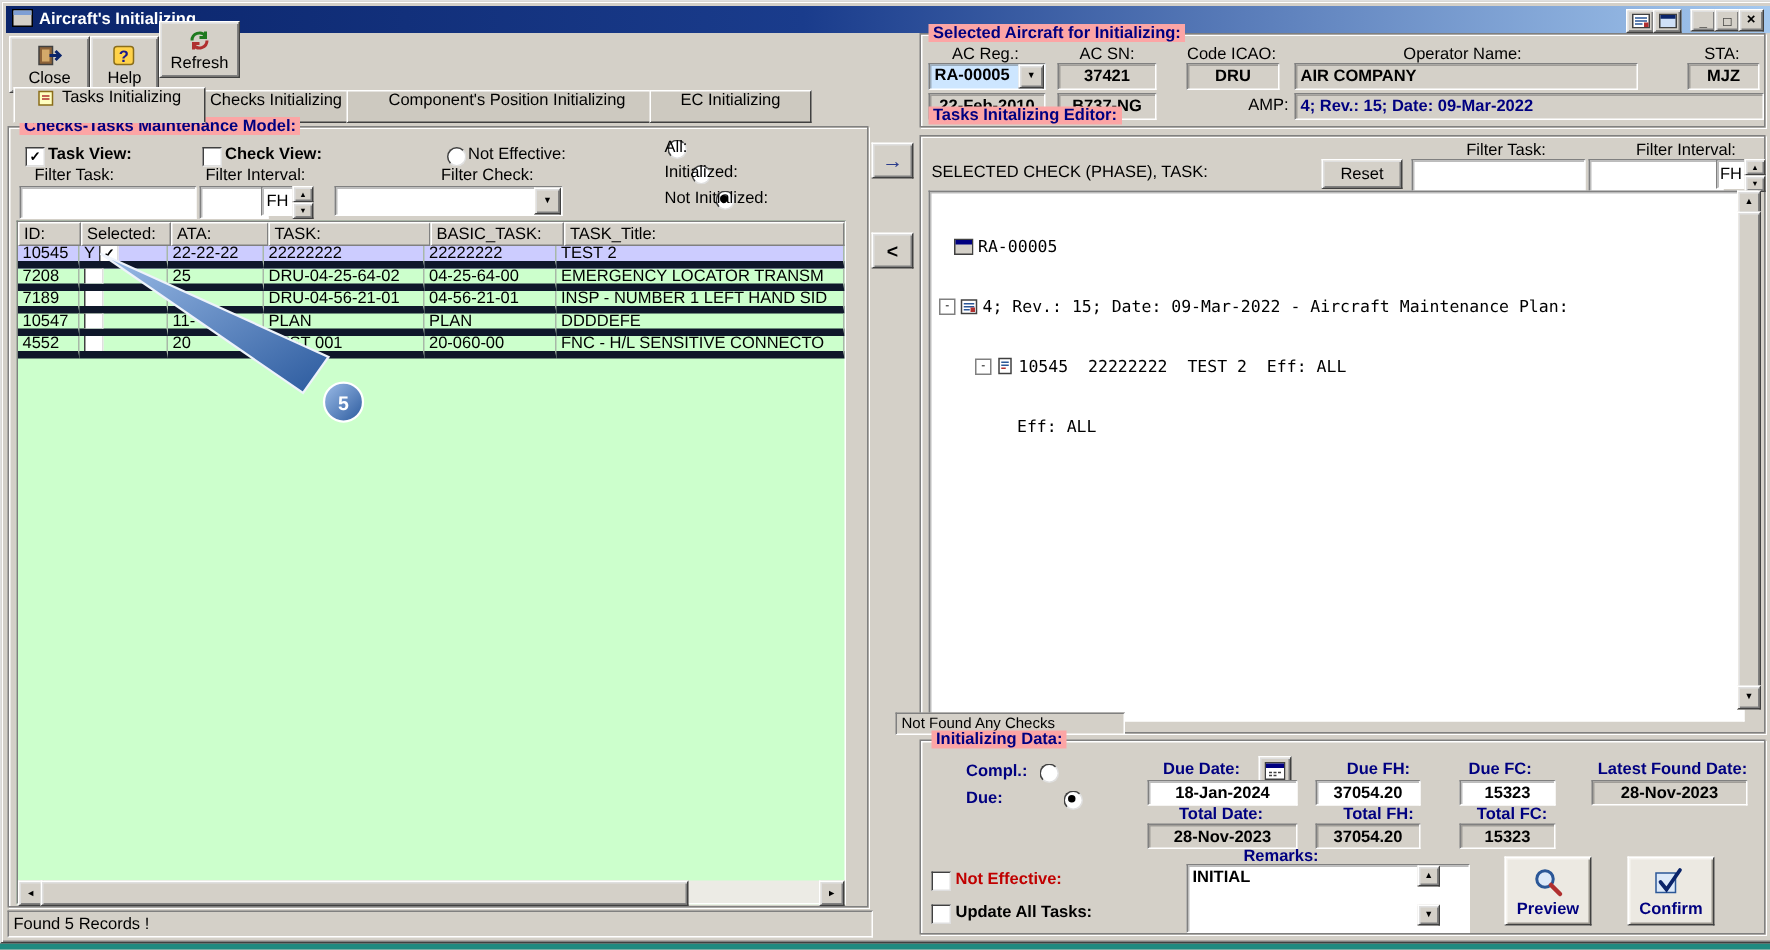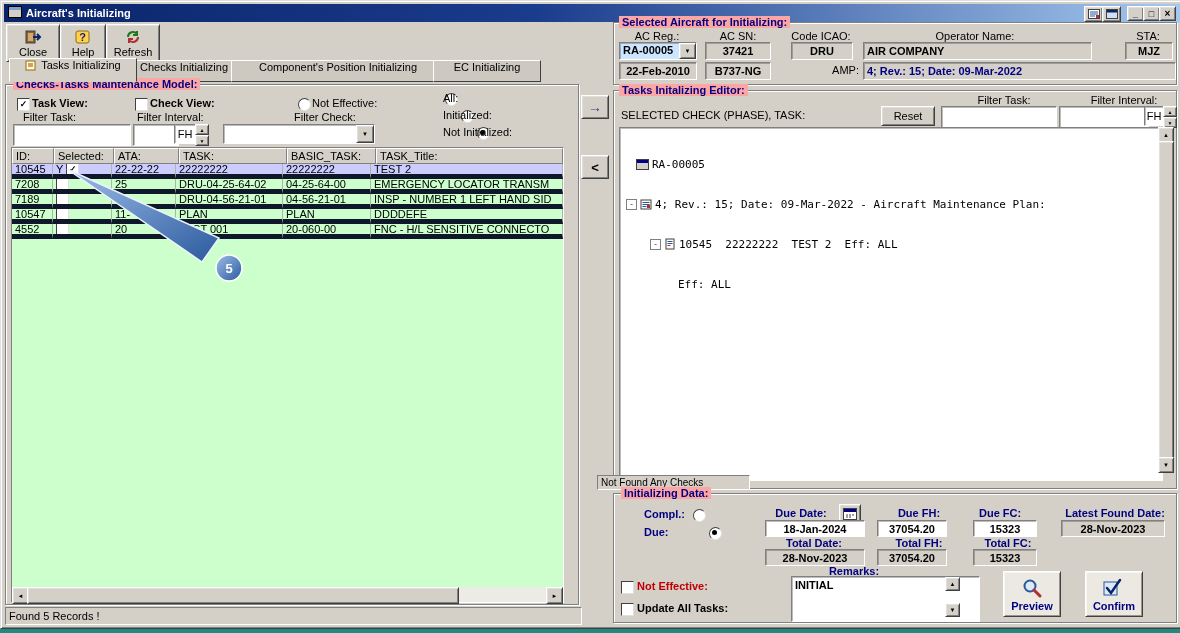--- a/index.html
+++ b/index.html
@@ -102,21 +102,21 @@
         </svg>
     <span>Close</span>
   </div>
   <div class="abs btn3d" style="left:59px;top:23px;width:44px;height:36px;flex-direction:column;gap:1px">
     <svg width="18" height="16">
           <rect x="2" y="2" width="13" height="12" rx="2" fill="#ffd24a" stroke="#8a6d1a"></rect>
           <text x="8.5" y="12" font-size="11" font-weight="bold" text-anchor="middle" fill="#1a1a8c">?</text>
         </svg>
     <span>Help</span>
   </div>
-  <div class="abs btn3d" style="left:105px;top:23px;width:52px;height:36px;flex-direction:column;gap:1px">
+  <div class="abs btn3d" style="left:105px;top:13px;width:52px;height:36px;flex-direction:column;gap:1px">
     <svg width="18" height="16">
           <path d="M4 8a5 5 0 0 1 9-3" fill="none" stroke="#1f7a1f" stroke-width="2"></path>
           <path d="M13 2v4h-4" fill="none" stroke="#1f7a1f" stroke-width="2"></path>
           <path d="M14 8a5 5 0 0 1-9 3" fill="none" stroke="#b03030" stroke-width="2"></path>
           <path d="M5 14v-4h4" fill="none" stroke="#b03030" stroke-width="2"></path>
         </svg>
     <span>Refresh</span>
   </div>
 
   
@@ -285,21 +285,21 @@
       </div>
   <div class="abs btn3d b" style="left:580px;top:154px;width:26px;height:22px;font-size:13px">
         <span>&lt;</span>
       </div>
 
   
   <div class="abs inset ro left" style="left:4px;top:606px;width:572px;height:16px;box-shadow:none">Found 5 Records !</div>
 
   
   <div class="group" style="left:612px;top:89px;width:562px;height:397px"></div>
-  <span class="gtitle" style="left:618px;top:83px">Tasks Initalizing Editor:</span>
+  <span class="gtitle" style="left:618px;top:70px">Tasks Initalizing Editor:</span>
   <span class="lbl" style="left:958px;top:93px;width:90px;text-align:center">Filter Task:</span>
   <span class="lbl" style="left:1078px;top:93px;width:90px;text-align:center">Filter Interval:</span>
   <span class="lbl" style="left:620px;top:108px">SELECTED CHECK (PHASE), TASK:</span>
   <div class="abs btn3d" style="left:880px;top:105px;width:52px;height:18px">
         <span>Reset</span>
       </div>
   <input class="abs inset" style="left: 940px; top: 105px; width: 110px; height: 18px; font-size: 11px;">
   <input class="abs inset" style="left: 1058px; top: 105px; width: 84px; height: 18px; font-size: 11px;">
   <div class="abs inset center" style="left:1143px;top:105px;width:18px;height:18px">FH</div>
   <div class="abs" style="left:1162px;top:105px;width:12px;height:18px">

